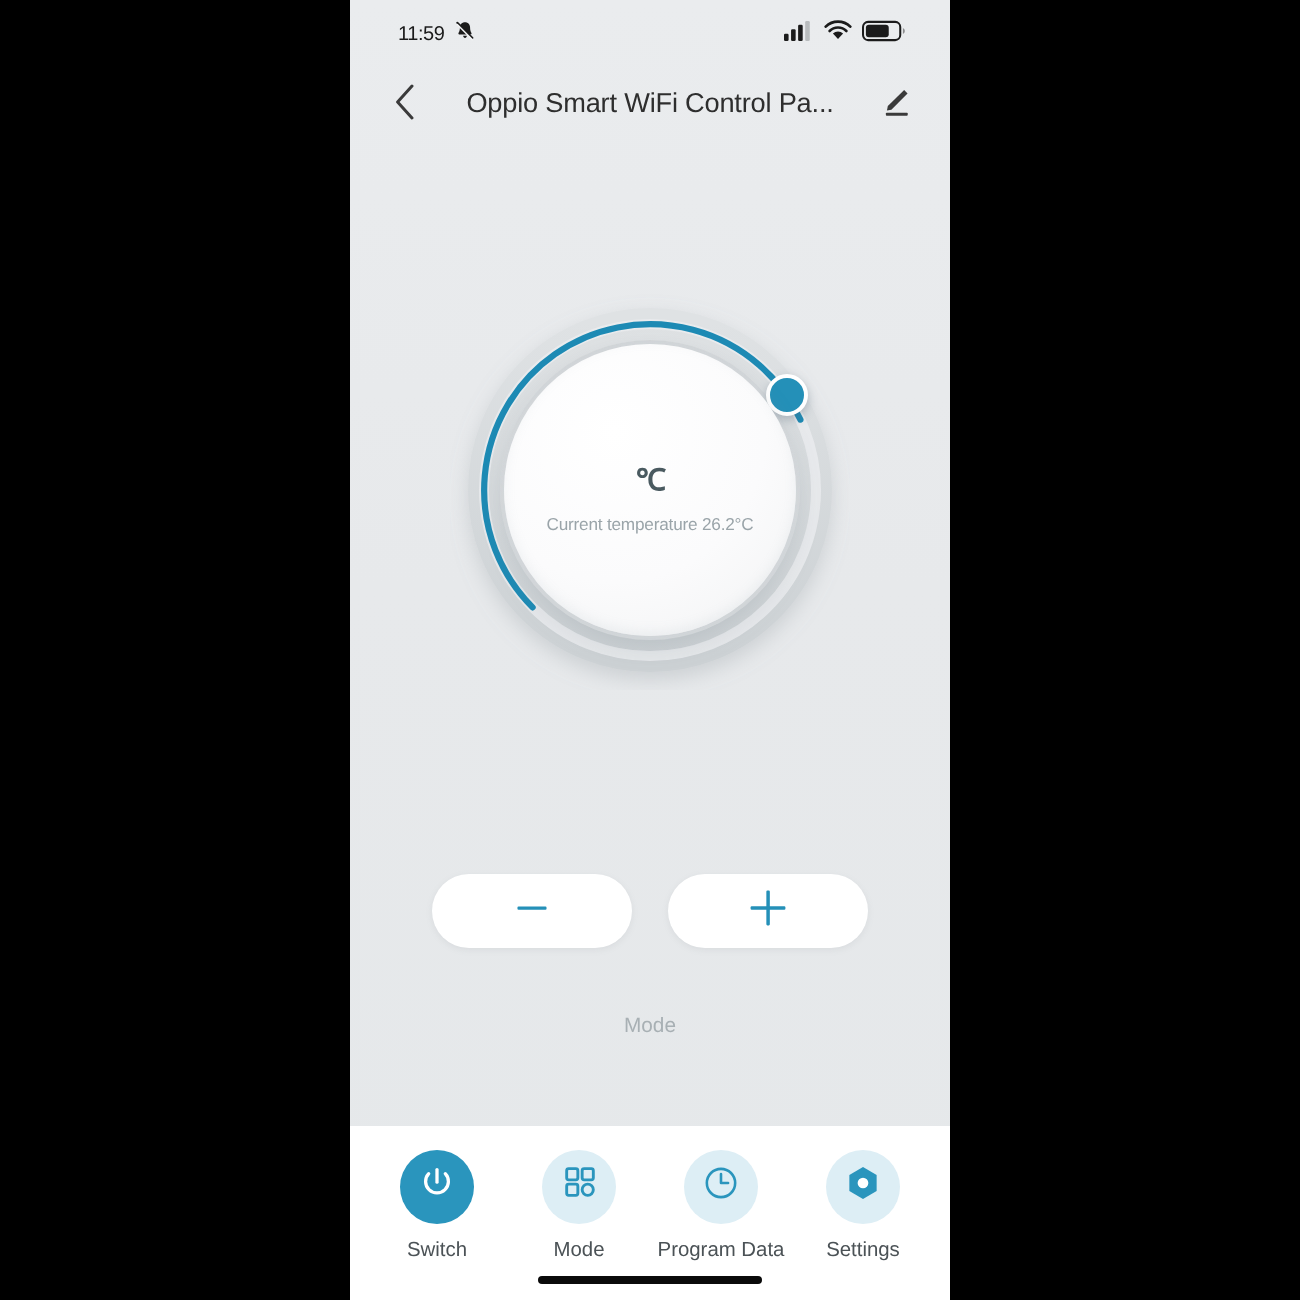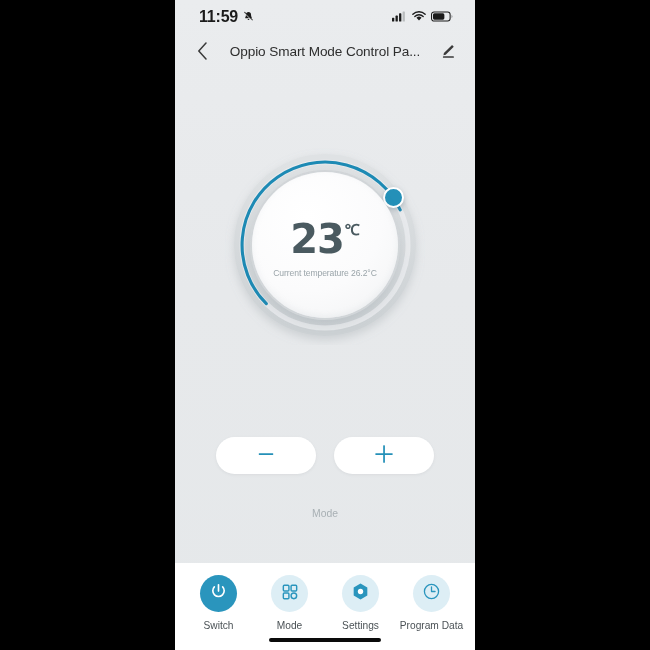--- a/index.html
+++ b/index.html
@@ -45,22 +45,22 @@
     justify-content: space-between;
     padding: 0 22px 0 24px;
     box-sizing: border-box;
   }
   .status-left {
     display: flex;
     align-items: center;
     gap: 5px;
   }
   #clock {
-    font-size: 16px;
-    font-weight: bold;
+    font-size: 10px;
+    font-weight: normal;
     color: #1b1b1b;
     letter-spacing: -0.2px;
   }
   .status-right {
     display: flex;
     align-items: center;
     gap: 5px;
   }
 
   
@@ -279,21 +279,21 @@
         </span>
       </div>
     </div>
 
     <div id="title-bar">
       <div id="back-chevron">
         <svg width="11" height="18" viewBox="0 0 11 18">
           <path d="M9 1 L1.8 9 L9 17" stroke="#3a3a3a" stroke-width="1.5" fill="none" stroke-linecap="round" stroke-linejoin="round"></path>
         </svg>
       </div>
-      <div id="app-title">Oppio Smart Mode Control Pa...</div>
+      <div id="app-title">Oppio Smart WiFi Control Pa...</div>
       <div id="edit-icon">
         <svg width="16" height="16" viewBox="0 0 18 18">
           <path d="M13.6 2.3 L15.5 4.2 L6.4 13.3 L3.9 13.8 L4.4 11.3 Z" fill="#3a3a3a"></path>
           <rect x="3.3" y="15" width="12.3" height="1.7" rx="0.5" fill="#3a3a3a"></rect>
         </svg>
       </div>
     </div>
 
     <div id="dial-wrap">
       <svg id="dial-svg" width="200" height="200" viewBox="0 0 200 200">
@@ -313,21 +313,20 @@
         <path id="progress-arc" d="M 41.3 158.7 A 83 83 0 1 1 175.2 64.8" fill="none" stroke="#1d8ab4" stroke-width="3.1" stroke-linecap="round"></path>
       </svg>
 
       <div style="position:absolute; left:158px; top:42px; width:17px; height:17px;
                   border-radius:50%; background:#2490b8;
                   border:2.5px solid #ffffff;
                   box-shadow:0 2px 5px rgba(90,110,125,0.35);"></div>
 
       <div id="dial-inner">
         <div id="temp-row">
-          <span id="temp-value">23</span>
           <span id="temp-unit">℃</span>
         </div>
         <div id="current-temp">Current temperature 26.2°C</div>
       </div>
     </div>
 
     <div id="adjust-row">
       <button class="adjust-btn">
         <span>
           <svg width="20" height="20" viewBox="0 0 22 22">
@@ -374,37 +373,37 @@
             </svg>
           </span>
         </div>
         <div class="nav-label">Mode</div>
       </div>
 
       <div class="nav-item">
         <div class="nav-icon">
           <span>
             <svg width="19" height="19" viewBox="0 0 22 22">
+              <circle cx="11" cy="11" r="8.2" fill="none" stroke="#2a95bd" stroke-width="1.5"></circle>
+              <path d="M11 5.8 V11 h4.1" stroke="#2a95bd" stroke-width="1.5" fill="none" stroke-linecap="round" stroke-linejoin="round"></path>
+            </svg>
+          </span>
+        </div>
+        <div class="nav-label">Program Data</div>
+      </div>
+
+      <div class="nav-item">
+        <div class="nav-icon">
+          <span>
+            <svg width="19" height="19" viewBox="0 0 22 22">
               <path d="M11 1.8 L18.9 6.4 V15.6 L11 20.2 L3.1 15.6 V6.4 Z" fill="#2a95bd"></path>
               <circle cx="11" cy="11" r="3.1" fill="#ffffff"></circle>
             </svg>
           </span>
         </div>
         <div class="nav-label">Settings</div>
       </div>
 
-      <div class="nav-item">
-        <div class="nav-icon">
-          <span>
-            <svg width="19" height="19" viewBox="0 0 22 22">
-              <circle cx="11" cy="11" r="8.2" fill="none" stroke="#2a95bd" stroke-width="1.5"></circle>
-              <path d="M11 5.8 V11 h4.1" stroke="#2a95bd" stroke-width="1.5" fill="none" stroke-linecap="round" stroke-linejoin="round"></path>
-            </svg>
-          </span>
-        </div>
-        <div class="nav-label">Program Data</div>
-      </div>
-
       <div id="home-indicator"></div>
     </div>
 
   </div>
 </div>
 
 </body></html>

